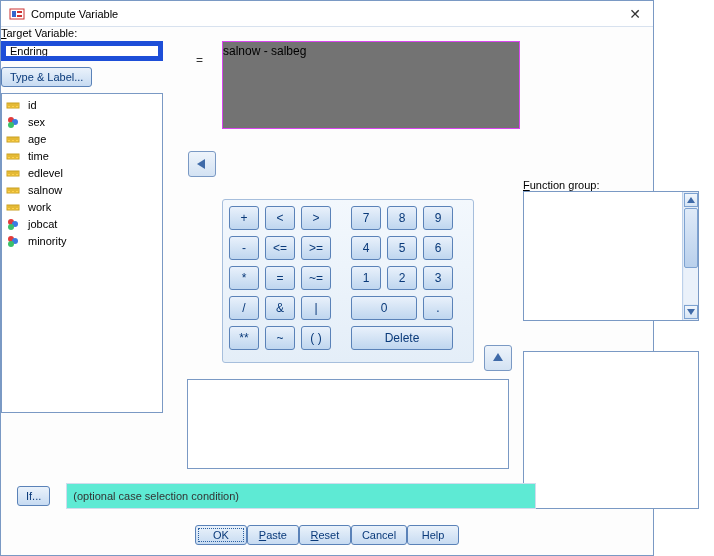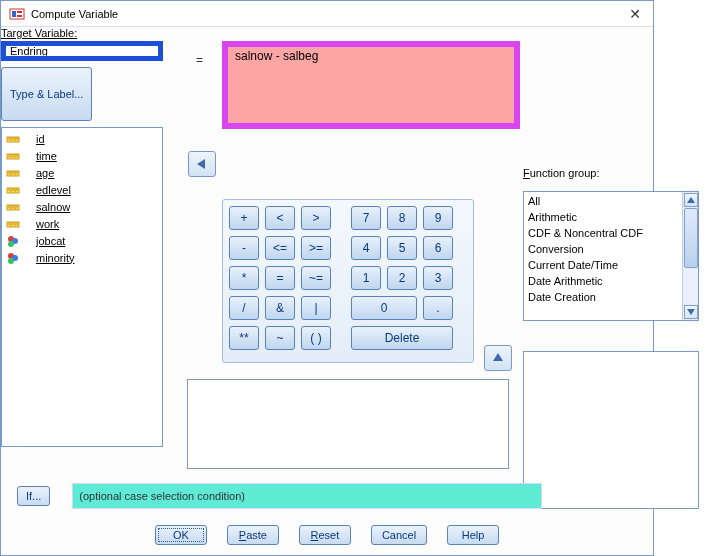--- a/index.html
+++ b/index.html
@@ -7,27 +7,27 @@
   .window { width: 654px; height: 556px; border: 1px solid #7a99c4; background: #fdfdfd; position: relative; }
   .titlebar { height: 26px; background: #fff; display: flex; align-items: center; padding: 0 8px; border-bottom: 1px solid #d8e2ef; }
   .title-icon { width: 16px; height: 16px; margin-right: 6px; display:flex; align-items:center; justify-content:center;}
   .title-text { flex: 1; color: #000; }
   .close-x { font-size: 14px; color: #333; cursor: pointer; padding: 0 4px;}
   .content { padding: 14px 16px 12px 16px; position: relative; height: calc(100% - 26px); }
   .label { color: #000; margin-bottom: 2px; }
   .underline-first::first-letter { text-decoration: underline; }
   .target-input { width: 162px; height: 20px; border: 5px solid #1d4ed8; padding: 1px 4px; background:#fff;}
   .equals { position: absolute; left: 195px; top: 26px; font-size: 12px; color:#333;}
-  .type-label-btn { margin-top: 6px; background: linear-gradient(#eaf2fb,#c7dbf2); border: 1px solid #5a82b8; color:#0a3a7a; padding: 20px 8px; border-radius: 3px; cursor:pointer;}
+  .type-label-btn { margin-top: 6px; background: linear-gradient(#eaf2fb,#c7dbf2); border: 1px solid #5a82b8; color:#0a3a7a; padding: 3px 8px; border-radius: 3px; cursor:pointer;}
   .var-list { margin-top: 6px; width: 162px; height: 320px; border: 1px solid #7a99c4; background:#fff; overflow:auto; padding: 2px 2px;}
-  .var-item { display:flex; align-items:center; height: 17px; padding: 0 2px; gap:16px;}
+  .var-item { display:flex; align-items:center; height: 17px; padding: 0 2px; gap:8px;}
   svg { display:block; }
 
   .numeric-area { position:absolute; left: 221px; top: 14px; width: 298px; }
-  .numeric-area textarea { width: 298px; height: 88px; border: 6px solid #d946ef; background:#fca5a5; resize:none; padding:2px 7px; font-size:12px;}
+  .numeric-area textarea { width: 298px; height: 88px; border: 1px solid #d946ef; background:#737373; resize:none; padding:2px 0; font-size:12px;}
   .arrow-left-btn { position:absolute; left: 187px; top: 124px; width:28px; height:26px; border: 1px solid #7a99c4; border-radius:3px; background: linear-gradient(#eef4fb,#d3e2f3); display:flex; align-items:center; justify-content:center; cursor:pointer;}
   .keypad-panel { position:absolute; left: 221px; top: 172px; width: 252px; height: 164px; border: 1px solid #a6bedc; border-radius:3px; background: linear-gradient(#f3f8fd,#e4eef8); padding: 6px;}
   .kp-row { display:flex; gap:6px; margin-bottom:6px;}
   .kp-btn { height:24px; border:1px solid #5a82b8; border-radius:3px; background: linear-gradient(#e9f1fb,#bfd6ef); color:#0a3a7a; display:flex; align-items:center; justify-content:center; cursor:pointer; font-size:12px;}
   .kp-op { width:30px; }
   .kp-num { width:30px; }
   .kp-sp3 { width: 8px; }
   .kp-wide0 { width: 66px; }
   .kp-delete { width:102px; }
   .arrow-up-btn { position:absolute; left: 483px; top: 318px; width:28px; height:26px; border: 1px solid #7a99c4; border-radius:3px; background: linear-gradient(#eef4fb,#d3e2f3); display:flex; align-items:center; justify-content:center; cursor:pointer;}
@@ -37,25 +37,25 @@
   .sb-btn { width:14px; height:14px; margin:1px; border:1px solid #7da2d1; background:linear-gradient(#f1f6fc,#d6e4f4); display:flex; align-items:center; justify-content:center;}
   .sb-track { flex:1; width:14px; margin:0 1px; background:#eaf1fa; position:relative;}
   .sb-thumb { position:absolute; left:0; right:0; top:0; height:60px; background:linear-gradient(#dfeaf8,#b9d0ec); border:1px solid #7da2d1; border-radius:2px;}
   .list-item { height:16px; padding:0 2px; display:flex; align-items:center;}
 
   .func-vars-label { position:absolute; left: 522px; top: 308px; }
   .func-vars-list { position:absolute; left: 522px; top: 324px; width: 176px; height: 158px; border:1px solid #7a99c4; background:#fff;}
 
   .display-area { position:absolute; left:186px; top:352px; width:322px; height:90px; border:1px solid #7a99c4; background:#fff;}
 
-  .if-row { position:absolute; left:16px; bottom:46px; display:flex; align-items:center; gap:22px;}
+  .if-row { position:absolute; left:16px; bottom:46px; display:flex; align-items:center; gap:16px;}
   .if-btn { background: linear-gradient(#eaf2fb,#c7dbf2); border: 1px solid #5a82b8; color:#0a3a7a; padding: 3px 8px; border-radius: 3px; cursor:pointer;}
   .if-text-box { width: 470px; height:22px; border:1px solid #d0dced; background:#5eead4; display:flex; align-items:center; padding:12px 6px; color:#333;}
 
-  .bottom-buttons { position:absolute; left:0; right:0; bottom:10px; display:flex; justify-content:center; gap:20px;}
+  .bottom-buttons { position:absolute; left:0; right:0; bottom:10px; display:flex; justify-content:center; gap:0;}
   .dlg-btn { min-width:52px; padding:3px 10px; background: linear-gradient(#eaf2fb,#c7dbf2); border:1px solid #5a82b8; border-radius:3px; color:#0a3a7a; cursor:pointer;}
   .dlg-btn.default { outline: 1px dotted #2a5fa0; outline-offset:-4px;}
 </style>
 </head>
 <body>
 
 <div class="window">
   <div class="titlebar">
     <span class="title-icon">
       <svg width="16" height="16">
@@ -64,63 +64,73 @@
           <rect x="8" y="5" width="5" height="2" fill="#c33"></rect>
           <rect x="8" y="9" width="5" height="2" fill="#c33"></rect>
         </svg>
     </span>
     <span class="title-text">Compute Variable</span>
     <span class="close-x">✕</span>
   </div>
 
   <div class="content">
 
-    <div style="position:absolute; left:0; top:0;text-decoration:underline;">
+    <div style="position:absolute; left:0; top:0;">
       <div class="label underline-first">Target Variable:</div>
       <input class="target-input" type="text" value="Endring" style="">
       <div><button class="type-label-btn">Type &amp; Label...</button></div>
       <div class="var-list" id="var-list">
           <div class="var-item">
             <span>
               <svg width="14" height="14">
                 <rect x="1" y="5" width="12" height="5" fill="#ffd24d" stroke="#c9a020"></rect>
                 <line x1="3" y1="5" x2="3" y2="8" stroke="#c9a020"></line>
                 <line x1="5" y1="5" x2="5" y2="9" stroke="#c9a020"></line>
                 <line x1="7" y1="5" x2="7" y2="8" stroke="#c9a020"></line>
                 <line x1="9" y1="5" x2="9" y2="9" stroke="#c9a020"></line>
                 <line x1="11" y1="5" x2="11" y2="8" stroke="#c9a020"></line>
               </svg>
             </span>
             <span>id</span>
           </div>
           <div class="var-item">
             <span>
               <svg width="14" height="14">
+                <circle cx="5" cy="5" r="3" fill="#e23b3b"></circle>
+                <circle cx="9" cy="7" r="3" fill="#3b7be2"></circle>
+                <circle cx="5" cy="10" r="3" fill="#3bc06a"></circle>
+              </svg>
+            </span>
+            <span>sex</span>
+          </div>
+          <div class="var-item">
+            <span>
+              <svg width="14" height="14">
+                <rect x="1" y="5" width="12" height="5" fill="#ffd24d" stroke="#c9a020"></rect>
+                <line x1="3" y1="5" x2="3" y2="8" stroke="#c9a020"></line>
+                <line x1="5" y1="5" x2="5" y2="9" stroke="#c9a020"></line>
+                <line x1="7" y1="5" x2="7" y2="8" stroke="#c9a020"></line>
+                <line x1="9" y1="5" x2="9" y2="9" stroke="#c9a020"></line>
+                <line x1="11" y1="5" x2="11" y2="8" stroke="#c9a020"></line>
+              </svg>
+            </span>
+            <span>age</span>
+          </div>
+          <div class="var-item">
+            <span>
+              <svg width="14" height="14">
                 <rect x="1" y="5" width="12" height="5" fill="#ffd24d" stroke="#c9a020"></rect>
                 <line x1="3" y1="5" x2="3" y2="8" stroke="#c9a020"></line>
                 <line x1="5" y1="5" x2="5" y2="9" stroke="#c9a020"></line>
                 <line x1="7" y1="5" x2="7" y2="8" stroke="#c9a020"></line>
                 <line x1="9" y1="5" x2="9" y2="9" stroke="#c9a020"></line>
                 <line x1="11" y1="5" x2="11" y2="8" stroke="#c9a020"></line>
               </svg>
             </span>
             <span>time</span>
-          </div>
-          <div class="var-item">
-            <span>
-              <svg width="14" height="14">
-                <rect x="1" y="5" width="12" height="5" fill="#ffd24d" stroke="#c9a020"></rect>
-                <line x1="3" y1="5" x2="3" y2="8" stroke="#c9a020"></line>
-                <line x1="5" y1="5" x2="5" y2="9" stroke="#c9a020"></line>
-                <line x1="7" y1="5" x2="7" y2="8" stroke="#c9a020"></line>
-                <line x1="9" y1="5" x2="9" y2="9" stroke="#c9a020"></line>
-                <line x1="11" y1="5" x2="11" y2="8" stroke="#c9a020"></line>
-              </svg>
-            </span>
-            <span>age</span>
           </div>
           <div class="var-item">
             <span>
               <svg width="14" height="14">
                 <rect x="1" y="5" width="12" height="5" fill="#ffd24d" stroke="#c9a020"></rect>
                 <line x1="3" y1="5" x2="3" y2="8" stroke="#c9a020"></line>
                 <line x1="5" y1="5" x2="5" y2="9" stroke="#c9a020"></line>
                 <line x1="7" y1="5" x2="7" y2="8" stroke="#c9a020"></line>
                 <line x1="9" y1="5" x2="9" y2="9" stroke="#c9a020"></line>
                 <line x1="11" y1="5" x2="11" y2="8" stroke="#c9a020"></line>
@@ -233,31 +243,22 @@
           <div class="kp-btn kp-delete">Delete</div>
         </div>
       </div>
 
     <div class="arrow-up-btn">
       <svg width="12" height="14">
           <polygon points="1,10 11,10 6,2" fill="#3f6aa8"></polygon>
         </svg>
     </div>
 
-    <div class="label" style="position:absolute; left:522px; top:140px;"><span style="text-decoration:underline">F</span><span>unction group:</span></div>
+    <div class="label" style="position:absolute; left:522px; top:152px;"><span style="text-decoration:underline">F</span><span>unction group:</span></div>
     <div class="func-group-list">
-      <div class="listbox-inner" id="fg-list">
-          <div class="list-item">All</div>
-          <div class="list-item">Arithmetic</div>
-          <div class="list-item">CDF &amp; Noncentral CDF</div>
-          <div class="list-item">Conversion</div>
-          <div class="list-item">Current Date/Time</div>
-          <div class="list-item">Date Arithmetic</div>
-          <div class="list-item">Date Creation</div>
-        </div>
       <div class="scrollbar">
         <div class="sb-btn">
             <svg width="8" height="6">
               <polygon points="0,6 8,6 4,0" fill="#3f6aa8"></polygon>
             </svg>
           </div>
         <div class="sb-track">
             <div class="sb-thumb"></div>
           </div>
         <div class="sb-btn">

